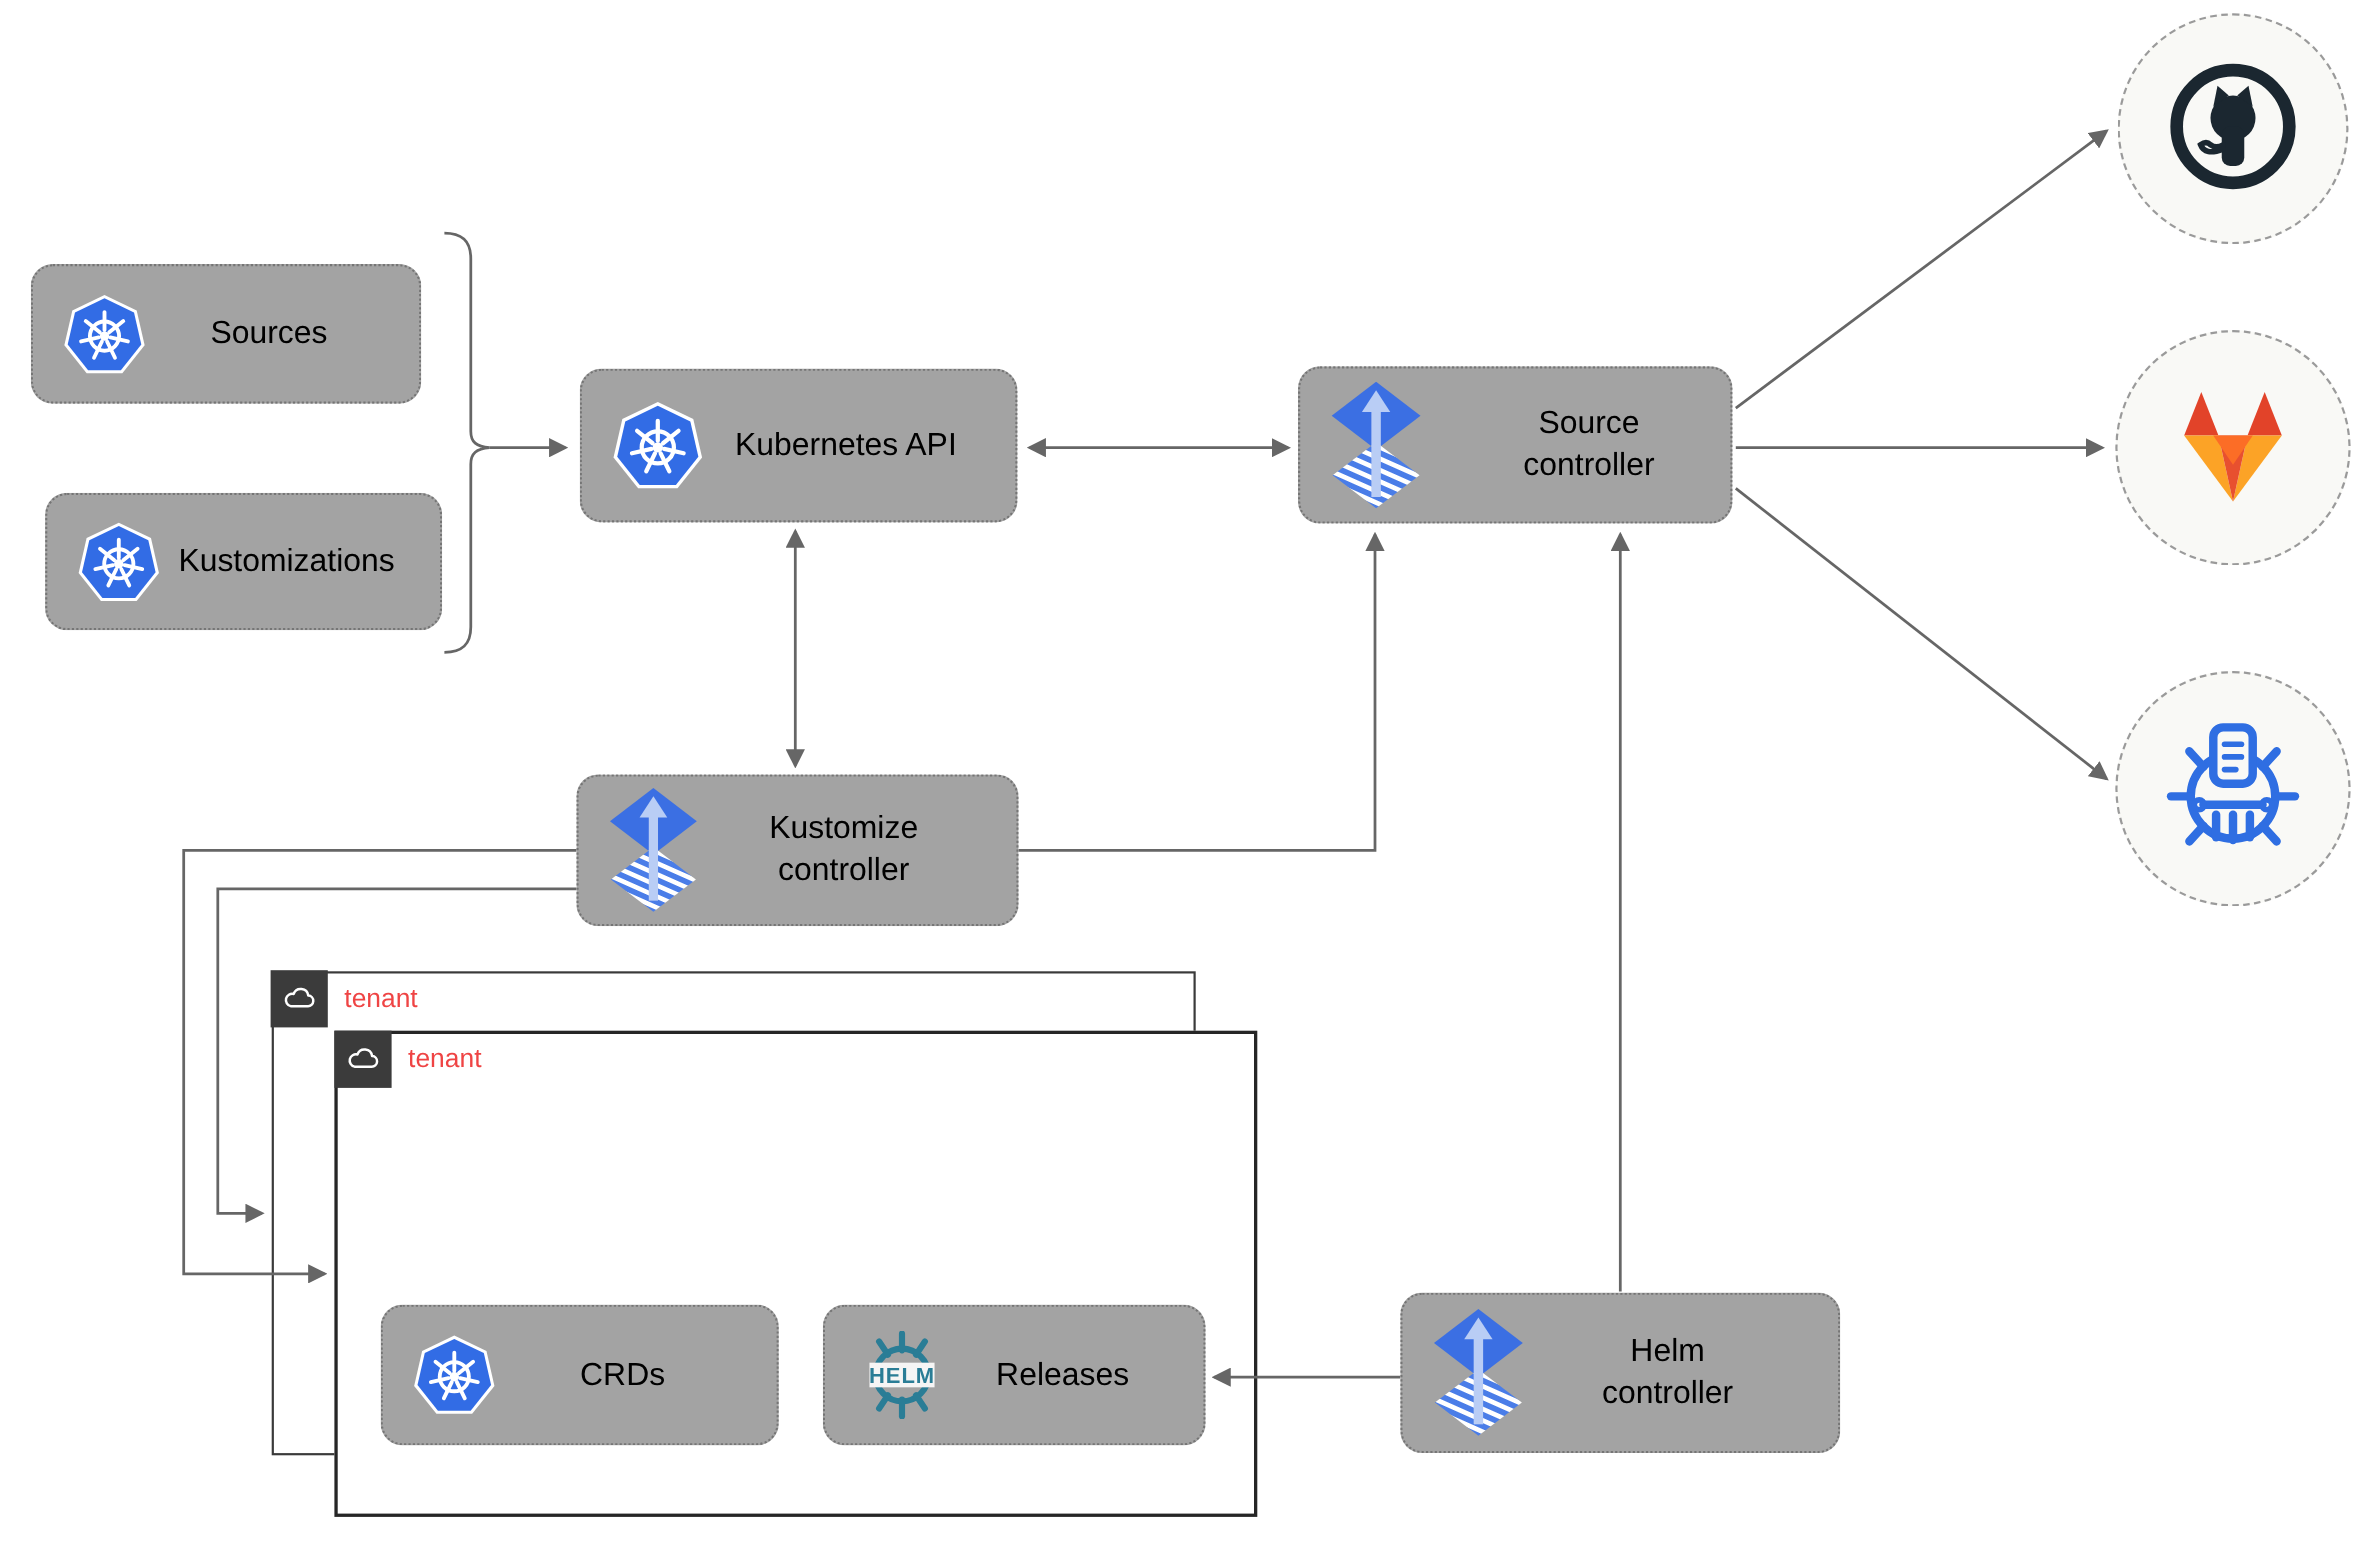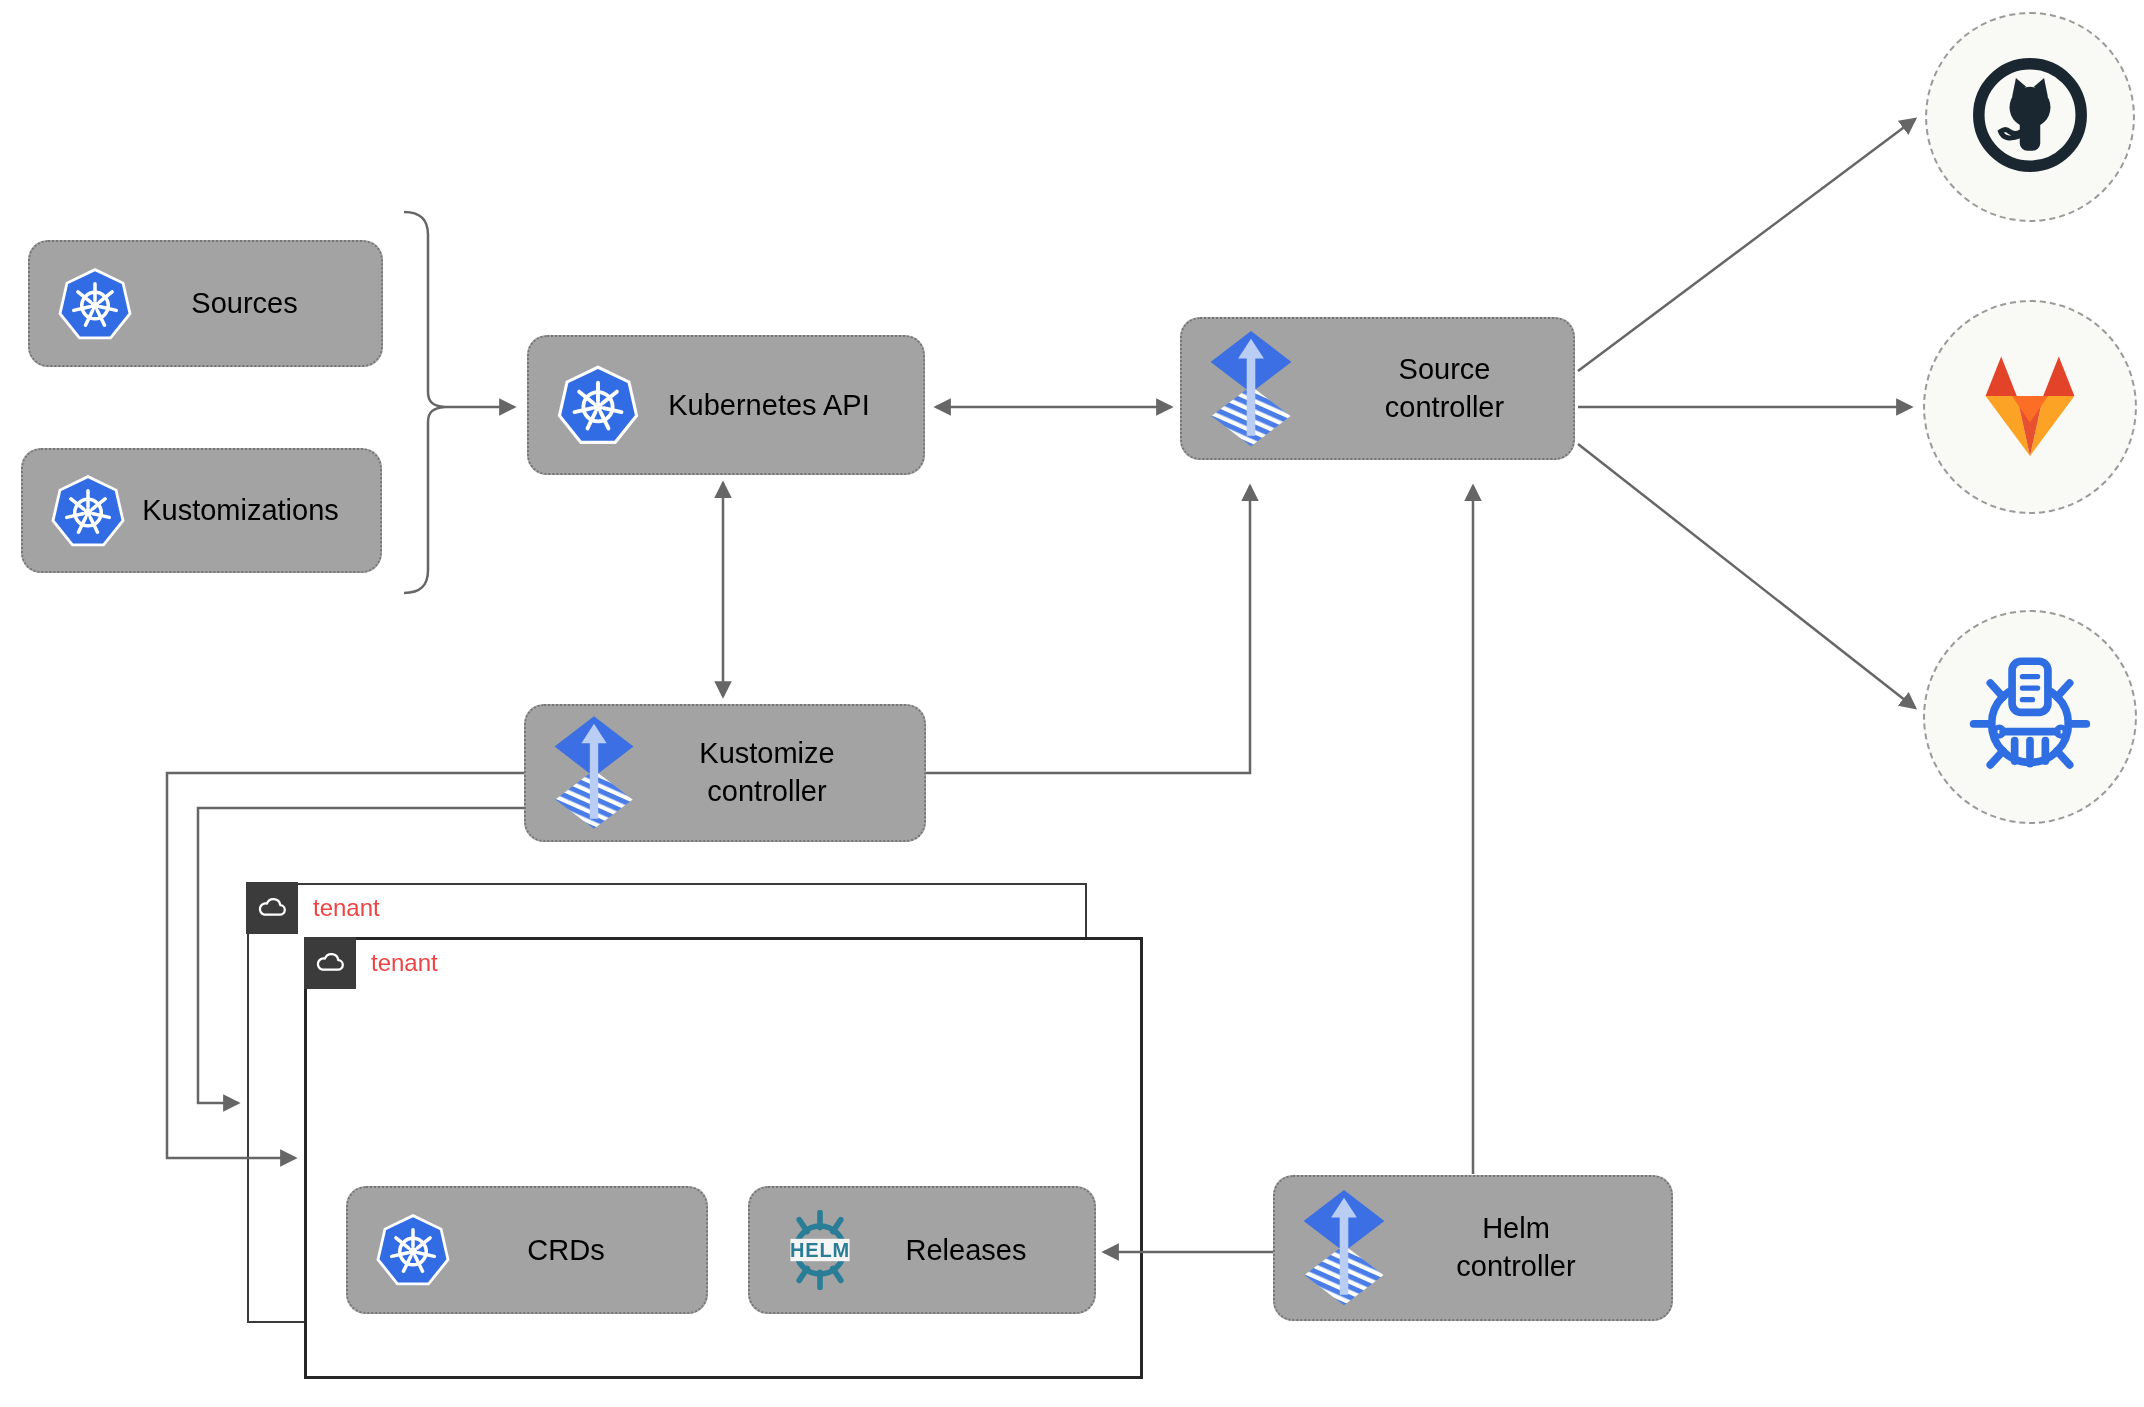--- a/index.html
+++ b/index.html
@@ -10,23 +10,23 @@
   .node{
     position:absolute;background:#a3a3a3;border:2.5px dotted #757575;
     border-radius:20px;display:flex;align-items:center;box-sizing:border-box;
     padding:0 26px;z-index:3;
   }
   .node .lbl{flex:1;text-align:center;font-size:29px;color:#000;}
   .node .lbl.two{max-width:185px;margin:0 auto;line-height:1.3;}
   .icon-wrap{flex:0 0 auto;display:flex;align-items:center;justify-content:center;}
   
   #n-sources{left:28px;top:240px;width:355px;height:127px;}
-  #n-kustomizations{left:21px;top:448px;width:361px;height:125px;}
+  #n-kustomizations{left:41px;top:448px;width:361px;height:125px;}
   #n-k8s-api{left:527px;top:335px;width:398px;height:140px;}
-  #n-source-ctrl{left:1180px;top:317px;width:395px;height:143px;gap:48px;}
+  #n-source-ctrl{left:1180px;top:333px;width:395px;height:143px;gap:48px;}
   #n-kustomize-ctrl{left:524px;top:704px;width:402px;height:138px;}
   #n-helm-ctrl{left:1273px;top:1175px;width:400px;height:146px;}
   
   .tenant{position:absolute;background:#ffffff;box-sizing:border-box;}
   #tenant-outer{left:247px;top:883px;width:840px;height:440px;border:2.5px solid #3a3a3a;z-index:1;}
   #tenant-inner{left:304px;top:937px;width:839px;height:442px;border:3px solid #262626;z-index:2;}
   .tenant .tab{
     position:absolute;left:-3px;top:-3px;width:52px;height:52px;background:#3b3b3b;
     display:flex;align-items:center;justify-content:center;
   }

